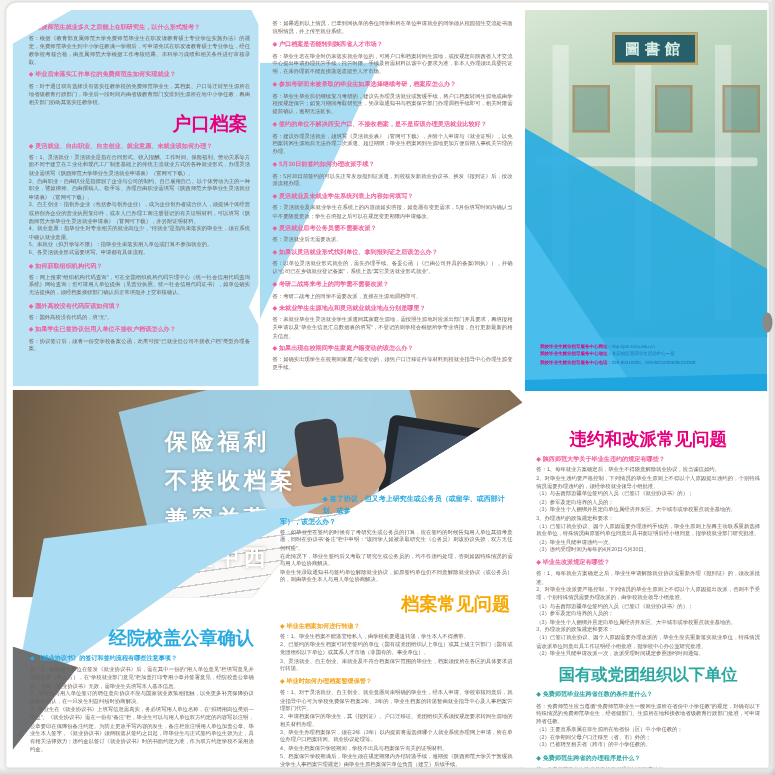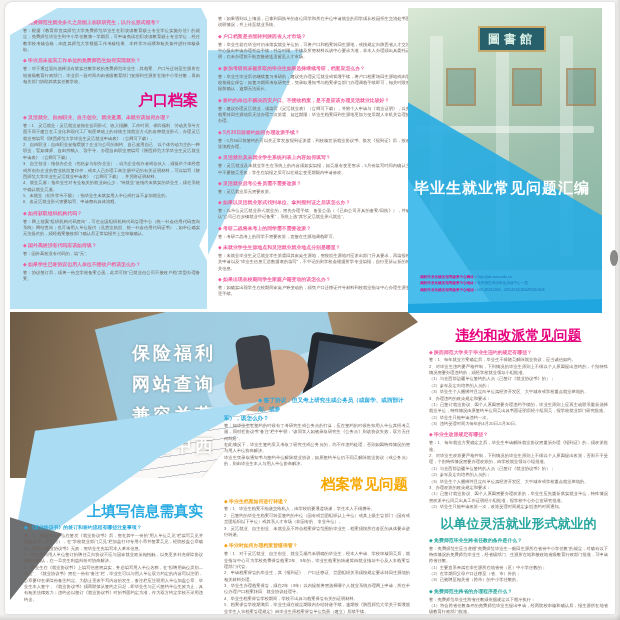--- a/index.html
+++ b/index.html
@@ -8,21 +8,21 @@
   .page{position:absolute;left:5px;top:2px;width:610px;height:612px;background:#ffffff;border-radius:8px 2px 2px 2px;box-shadow:0 0 3px rgba(0,0,0,.18);}
   .panel{position:absolute;overflow:hidden;}
   
   .p-tl{left:10px;top:8px;width:197px;height:301px;background:#b9e3f4;clip-path:polygon(24% 0,97% 0,100% 4%,100% 73%,96% 79%,100% 84%,100% 100%,0 100%,0 9%);}
   .p-tl .content{position:absolute;left:13px;top:7px;right:7px;bottom:2px;}
   
   .p-tm{left:208px;top:8px;width:208px;height:301px;background:#ffffff;}
   .p-tm .wedge{position:absolute;left:0;top:0;width:100%;height:100%;background:#a9ddf3;clip-path:polygon(0 14%,46% 14%,0 82%);}
   .p-tm .content{position:absolute;left:10px;top:8px;right:6px;bottom:0;}
   
-  .p-cv{left:408px;top:8px;width:194px;height:305px;background:#fff;text-decoration:underline;}
+  .p-cv{left:420px;top:8px;width:194px;height:305px;background:#fff;text-decoration:underline;}
   .cv-photo{position:absolute;left:0;top:0;width:100%;height:262px;background:linear-gradient(160deg,#d9e8d4 0%,#b9d3bd 30%,#9fc1ae 55%,#8fb9a8 80%,#86b2a2 100%);}
   .cv-col{position:absolute;top:28px;width:13px;height:220px;background:rgba(255,255,255,.35);}
   .cv-rail{position:absolute;left:8px;right:8px;top:118px;height:7px;background:rgba(245,250,244,.55);border-radius:2px;}
   .cv-win{position:absolute;top:60px;width:26px;height:34px;background:rgba(63,108,96,.35);border:2px solid rgba(196,120,60,.45);}
   .cv-plaque{position:absolute;left:70px;top:18px;width:64px;height:22px;background:#27606b;border:2px solid #c9a96a;color:#d9efe6;font-weight:bold;font-size:12px;text-align:center;line-height:22px;letter-spacing:4px;}
   .cv-blue{position:absolute;left:0;top:0;width:100%;height:305px;background:#29ace2;clip-path:polygon(0 31%,100% 68%,100% 100%,0 100%);opacity:.92;}
   .cv-blue2{position:absolute;left:0;top:0;width:100%;height:305px;background:#49bdeb;clip-path:polygon(0 56%,46% 100%,0 100%);}
   .cv-text{position:absolute;right:12px;top:168px;width:180px;text-align:right;color:#ffffff;}
   .cv-en{font-family:"DejaVu Serif","Liberation Serif",serif;font-size:13.5px;letter-spacing:.5px;line-height:1.45;}
   .cv-cn1{font-size:15px;font-weight:bold;margin-top:5px;letter-spacing:2px;}
@@ -62,21 +62,21 @@
   .orangeq{color:#f2a41d;}
   .tealq{color:#2aa7a0;}
   .big-title{font-weight:bold;text-align:right;line-height:1.25;}
   .t-magenta{color:#e6007e;}
   .t-blue{color:#29abe2;}
   .t-orange{color:#f7a800;}
   .t-teal{color:#2aa7a0;}
   .tl-title{font-size:15px;margin:6px 2px 4px 0;}
   .bl-title{font-size:14.5px;margin:0 0 4px 0;}
   .bm-title{font-size:14.5px;margin:8px 2px 4px 0;}
-  .br-title1{font-size:14px;text-align:center;margin:4px 0 2px 0;text-decoration:underline;}
+  .br-title1{font-size:14px;text-align:center;margin:20px 0 2px 0;}
   .br-title2{font-size:13px;text-align:center;margin:6px 0 2px 0;}
   .bigq{color:#2aa9df;font-weight:bold;font-size:5.6px;line-height:1.6;}
   .bigq-indent{padding-left:34px;}
   
   .edge-r{position:absolute;right:0;top:0;width:5px;height:620px;background:linear-gradient(90deg,rgba(0,0,0,0),rgba(0,0,0,.10));}
   .edge-b{position:absolute;left:0;bottom:0;width:620px;height:6px;background:linear-gradient(0deg,rgba(0,0,0,.12),rgba(0,0,0,0));}
   .curl{position:absolute;right:2px;top:250px;width:8px;height:16px;background:#8a8a88;border-radius:50%;}
 </style>
 </head>
 <body>
@@ -143,21 +143,20 @@
       <div class="cv-col" style="left:152px"></div>
       <div class="cv-rail"></div>
       <div class="cv-win" style="left:38px"></div>
       <div class="cv-win" style="left:104px"></div>
       <div class="cv-win" style="left:158px"></div>
       <div class="cv-plaque">圖書館</div>
     </div>
     <div class="cv-blue"></div>
     <div class="cv-blue2"></div>
     <div class="cv-text">
-      <div class="cv-cn2">毕业生就业常见问题汇编</div>
     </div>
     <div class="cv-contacts">
       <div class="cv-line"><span class="lbl">我校毕业生就业指导服务中心网址：</span><span class="val">http://job.snnu.edu.cn</span></div>
       <div class="cv-line"><span class="lbl">我校毕业生就业指导服务中心地址：</span><span class="val">长安校区西部学生活动中心一层</span></div>
       <div class="cv-line"><span class="lbl">我校毕业生就业指导服务中心电话：</span><span class="val">029-85310305，029-85310306/85310308</span></div>
     </div>
     <div class="cv-band"></div>
   </div>
 
   <div class="panel p-ph">
@@ -165,30 +164,30 @@
     <div class="ph-paper-blue2"></div>
     <div class="ph-form"></div>
     <div class="ph-tablet">
         <div class="scr"></div>
       </div>
     <div class="ph-hand"></div>
     <div class="ph-stamp"></div>
   </div>
   <div class="ph-slogans">
     <div>保险福利</div>
-    <div>网站查询</div>
+    <div>不接收档案</div>
     <div>兼容并蓄</div>
     <div>会通中西</div>
   </div>
   <div class="bl-wedge"></div>
   <div class="bl-gray"></div>
 
   <div class="panel p-bl">
     <div class="content">
-      <div class="big-title t-blue bl-title">上填写信息需真实</div>
+      <div class="big-title t-blue bl-title">经院校盖公章确认</div>
       <div class="q blueq">◆ 《就业协议书》的签订和签约流程有哪些注意事项？</div>
       <div class="a">答：1、各级用人单位在签发《就业协议书》后，需在其中一份的“用人单位意见”栏填写意见并加盖公章（甲乙方），在“学校就业部门意见”栏加盖打印专用小章并签署意见，经院校盖公章确认，否则《就业协议书》无效，需毕业生先填写本人基本信息。
 2、毕业生与用人单位签订的聘任意向协议不应与国家就业政策相抵触，以免更多补充保障协议条款的确认，在一旦发生利益纠纷时协商解决。
 3、毕业生在《就业协议书》上填写信息需真实，务必填写用人单位名称，在“拟聘用岗位类别—单位”、《就业协议书》需在一份有“备注”栏，毕业生可以与用人单位双方约定的内容写以注明，公章要印在保障份备注约定。为防止更改手写内容的发生，备注栏应注明用人单位加盖公章、毕业生本人签字，《就业协议书》须两联落从签约之日起，即毕业生与正式签约单位生效为止，具有相关法律效力；违约金以签订《就业协议书》时的书面约定为准，作为双方约定学校不采用违约金。</div>
     </div>
   </div>
 
   <div class="panel p-bm">
     <div class="content">
       <div class="bigq bigq-indent">◆ 签了协议，但又考上研究生或公务员（或留学、或西部计划、或参</div>
@@ -226,21 +225,21 @@
 （3）违约受理时间为每年的4月20日-5月30日。</div>
       <div class="q pink">◆ 毕业生改派规定有哪些？</div>
       <div class="a">答：1、每年就业方案确定之后，毕业生申请解除就业协议需重新办理《报到证》的，须改派批准。
 2、对毕业生改派要严格控制，下列情况的毕业生原则上不得以个人原因提出改派，否则不予受理，个别特殊情况需要办理改派的，由学校就业领导小组批准。
 （1）与去西部边疆单位签约的人员（已签订《就业协议书》的）；
 （2）参军及定向培养的人员的；
 （3）毕业生个人捆绑并且定向单位属经济开发区、大中城市或学校重点就业基地的。
 3、办理改派的政策规定和要求：
 （1）已签订就业协议、因个人原因需要办理改派的，毕业生应先重新落实就业单位，特殊情况需改派单位同意出具工作证明经小组批准，报学校中心办公室研究批准。
 （2）毕业生只能申请改派一次，改派受理时间规定参照违约时间通知。</div>
-      <div class="big-title t-teal br-title2">以单位灵活就业形式就业的</div>
+      <div class="big-title t-teal br-title2">国有或党团组织以下单位</div>
       <div class="q tealq">◆ 免费师范毕业生跨省任教的条件是什么？</div>
       <div class="a">答：免费师范生应当遵循“免费师范毕业生一般回生源所在省份中小学任教”的规定，对确有以下特殊情况的免费师范毕业生，经省级部门、生源所在地和接收地省级教育行政部门批准，可申请跨省任教。
 （1）主要直系亲属在非生源所在地省份（区）中小学任教的；
 （2）在学期间父母户口迁移至（省、市）外的；
 （3）已被聘至相关省（跨市）的中小学任教的。</div>
       <div class="q tealq">◆ 免费师范生跨省的办理程序是什么？</div>
       <div class="a">答：免费师范毕业生跨省任教须依据规定以下程序执行：
 （1）符合跨省任教条件的免费师范毕业生提出申请，经两院校审核和确认后，报生源所在地省级教育行政部门批准。</div>
     </div>
   </div>

